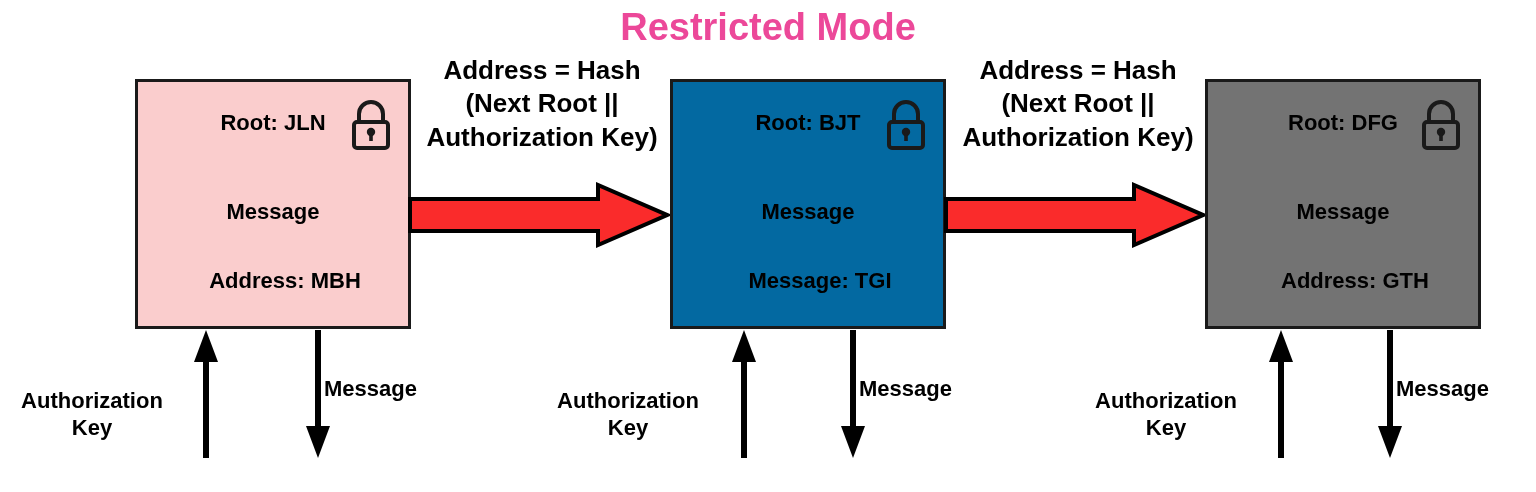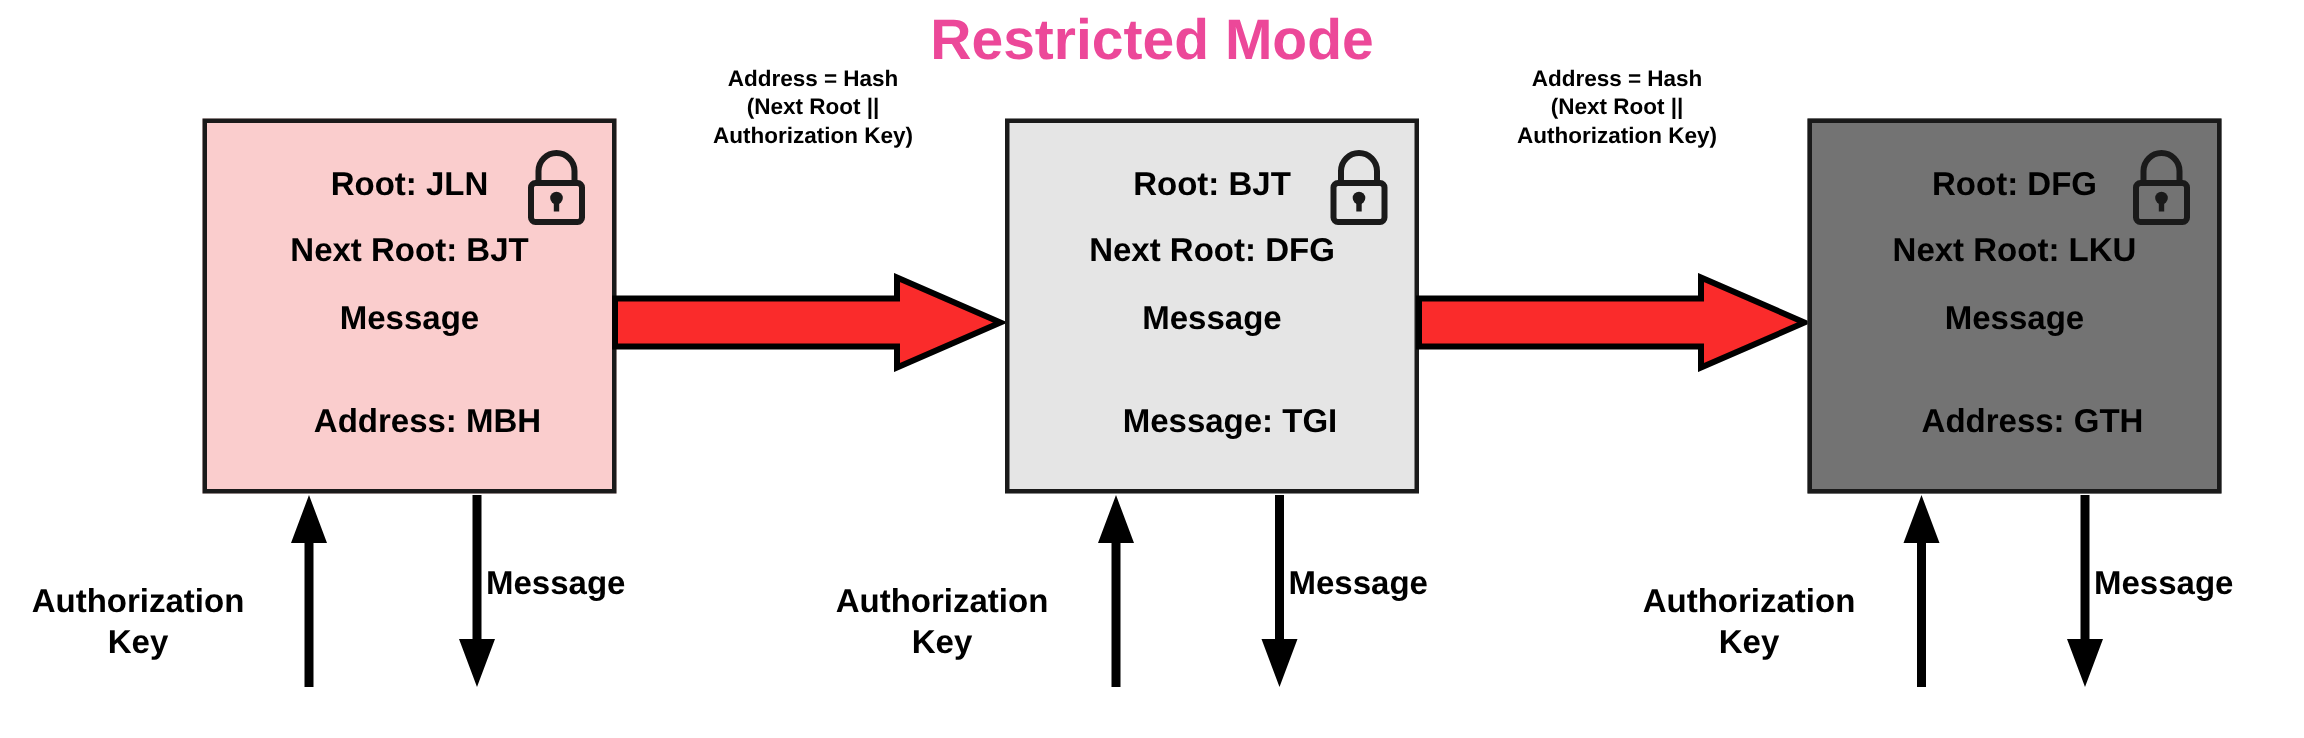--- a/index.html
+++ b/index.html
@@ -71,24 +71,24 @@
   .red-arrow {
     position: absolute;
     top: 182px;
     width: 262px;
     height: 66px;
   }
 
   
   .arrow-caption {
     position: absolute;
-    top: 43px;
+    top: 54px;
     width: 280px;
     text-align: center;
-    font-size: 15px;
+    font-size: 26px;
     font-weight: bold;
     line-height: 1.28;
     color: #000000;
   }
 
   
   .v-arrow {
     position: absolute;
     top: 328px;
     width: 26px;
@@ -118,21 +118,20 @@
 </head>
 <body>
 
 <div id="canvas">
 
   <div id="title">Restricted Mode</div>
 
   <div class="node-box" style="left:135px; background:#FACDCD;">
     <div class="node-inner">
       <div class="node-line ln-root">Root: JLN</div>
-      <div class="node-line ln-next">Next Root: BJT</div>
       <div class="node-line ln-msg">Message</div>
       <div class="node-line ln-addr">Address: MBH</div>
       <svg class="lock-icon" viewBox="0 0 42 50">
         <path d="M9 22 V14 A12 12 0 0 1 33 14 V22" fill="none" stroke="#1a1a1a" stroke-width="4"></path>
         <rect x="4" y="22" width="34" height="26" rx="3" fill="none" stroke="#1a1a1a" stroke-width="4"></rect>
         <circle cx="21" cy="32" r="4.2" fill="#1a1a1a"></circle>
         <rect x="19.2" y="32" width="3.6" height="9" fill="#1a1a1a"></rect>
       </svg>
     </div>
   </div>
@@ -140,24 +139,23 @@
   <div class="arrow-caption" style="left:402px;">
     <div>Address = Hash</div>
     <div>(Next Root ||</div>
     <div>Authorization Key)</div>
   </div>
 
   <svg class="red-arrow" style="left:408px;" viewBox="0 0 262 66" preserveAspectRatio="none">
     <polygon points="2,17 190,17 190,3 259,33 190,63 190,49 2,49" fill="#FA2B2B" stroke="#000000" stroke-width="4" stroke-linejoin="miter"></polygon>
   </svg>
 
-  <div class="node-box" style="left:670px; background:#e5e5e5;">
+  <div class="node-box" style="left:670px; background:#0369a1;">
     <div class="node-inner">
       <div class="node-line ln-root">Root: BJT</div>
-      <div class="node-line ln-next">Next Root: DFG</div>
       <div class="node-line ln-msg">Message</div>
       <div class="node-line ln-addr">Message: TGI</div>
       <svg class="lock-icon" viewBox="0 0 42 50">
         <path d="M9 22 V14 A12 12 0 0 1 33 14 V22" fill="none" stroke="#1a1a1a" stroke-width="4"></path>
         <rect x="4" y="22" width="34" height="26" rx="3" fill="none" stroke="#1a1a1a" stroke-width="4"></rect>
         <circle cx="21" cy="32" r="4.2" fill="#1a1a1a"></circle>
         <rect x="19.2" y="32" width="3.6" height="9" fill="#1a1a1a"></rect>
       </svg>
     </div>
   </div>
@@ -168,21 +166,20 @@
     <div>Authorization Key)</div>
   </div>
 
   <svg class="red-arrow" style="left:944px;" viewBox="0 0 262 66" preserveAspectRatio="none">
     <polygon points="2,17 190,17 190,3 259,33 190,63 190,49 2,49" fill="#FA2B2B" stroke="#000000" stroke-width="4" stroke-linejoin="miter"></polygon>
   </svg>
 
   <div class="node-box" style="left:1205px; background:#737373;">
     <div class="node-inner">
       <div class="node-line ln-root">Root: DFG</div>
-      <div class="node-line ln-next">Next Root: LKU</div>
       <div class="node-line ln-msg">Message</div>
       <div class="node-line ln-addr">Address: GTH</div>
       <svg class="lock-icon" viewBox="0 0 42 50">
         <path d="M9 22 V14 A12 12 0 0 1 33 14 V22" fill="none" stroke="#1a1a1a" stroke-width="4"></path>
         <rect x="4" y="22" width="34" height="26" rx="3" fill="none" stroke="#1a1a1a" stroke-width="4"></rect>
         <circle cx="21" cy="32" r="4.2" fill="#1a1a1a"></circle>
         <rect x="19.2" y="32" width="3.6" height="9" fill="#1a1a1a"></rect>
       </svg>
     </div>
   </div>

